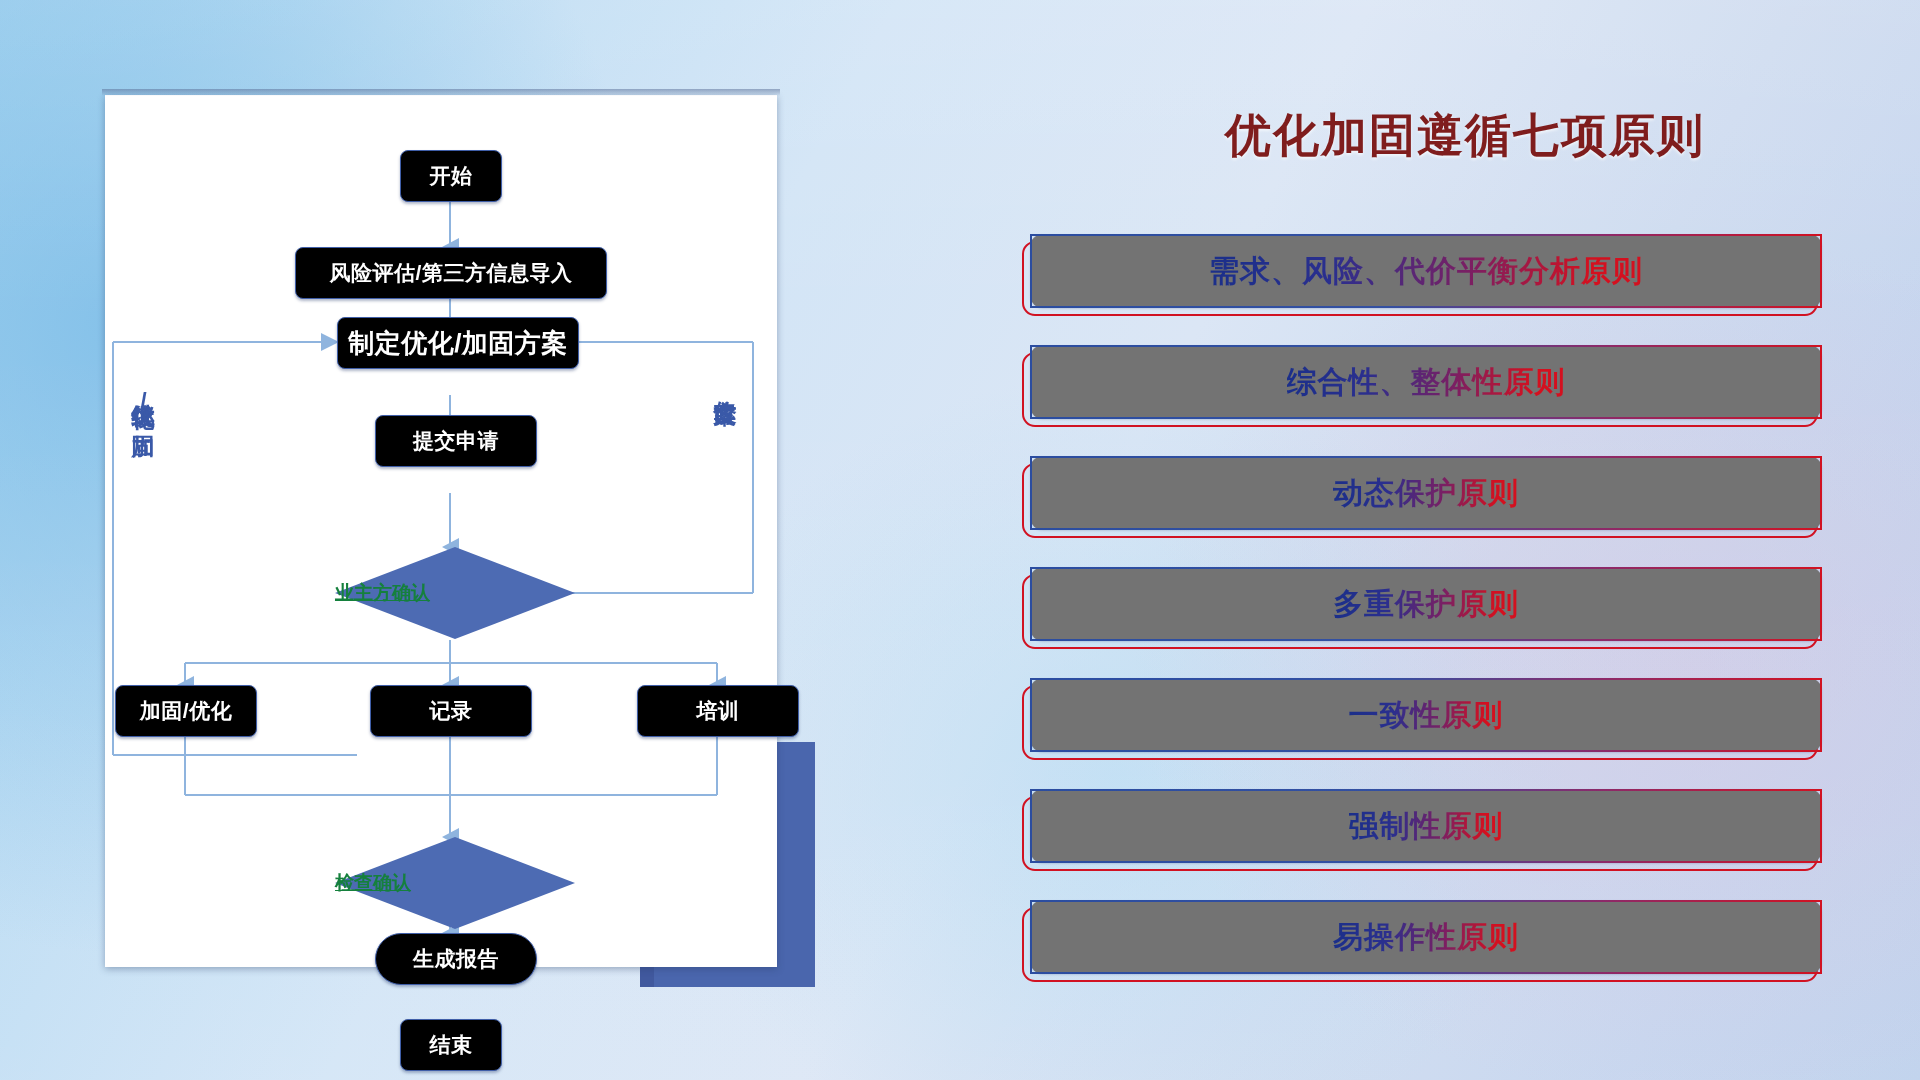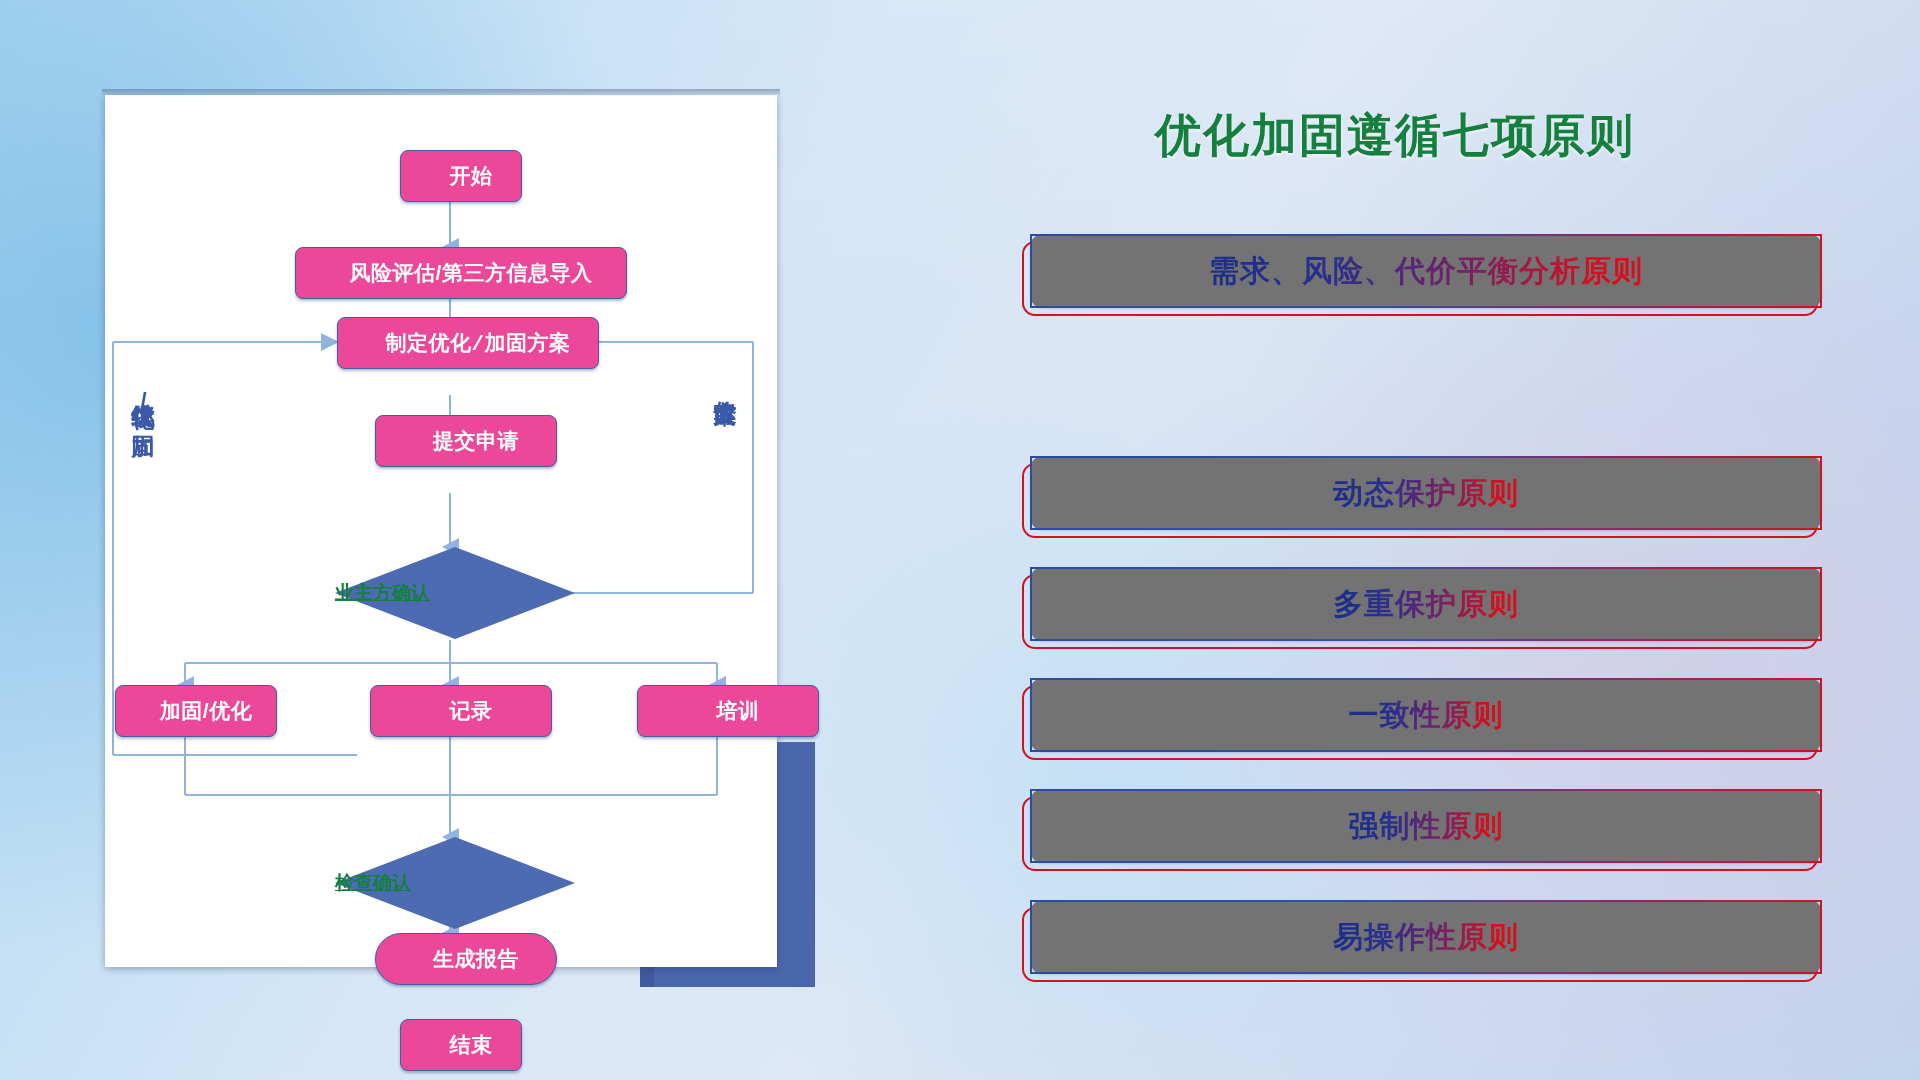--- a/index.html
+++ b/index.html
@@ -28,40 +28,40 @@
   #white-card{position:absolute;left:105px;top:95px;width:672px;height:872px;
      background:#fff;box-shadow:0 2px 7px rgba(40,60,100,.38);}
   #white-card:before{content:"";position:absolute;left:-3px;top:-6px;right:-3px;height:7px;
      background:linear-gradient(180deg,rgba(90,110,150,.55),rgba(90,110,150,0));}
 
   
   #flow{position:absolute;left:105px;top:95px;width:672px;height:872px;}
   #flow svg{position:absolute;left:0;top:0;}
 
   .node{position:absolute;display:flex;align-items:center;justify-content:center;
-    background:#ec4899;color:#fff;border-radius:8px;
+    background:#000000;color:#fff;border-radius:8px;
     font-weight:bold;letter-spacing:.5px;
     box-shadow:0 2px 3px rgba(30,50,100,.35);
-    border:1px solid #3f5ea8;padding-left:20px;}
+    border:1px solid #3f5ea8;}
   .node span{white-space:nowrap;}
 
   .diamond{position:absolute;display:flex;align-items:center;
     color:#15803d;font-weight:bold;text-decoration:underline;}
   .diamond .dshape{position:absolute;inset:0;background:#4d6bb3;
      clip-path:polygon(50% 0,100% 50%,50% 100%,0 50%);}
   .diamond span{position:relative;z-index:2;white-space:nowrap;}
 
   .vlabel{position:absolute;color:#3a59a8;font-weight:bold;
      writing-mode:vertical-rl;text-orientation:upright;
      letter-spacing:1px;line-height:1.02;}
 
   
   #right{position:absolute;left:1010px;top:0;width:910px;height:1080px;}
   #title{position:absolute;left:145px;top:105px;width:620px;
-     font-size:46px;font-weight:bold;color:#15803d;
+     text-align:center;font-size:46px;font-weight:bold;color:#7f1d1d;
      letter-spacing:2px;
      text-shadow:0 2px 3px rgba(255,255,255,.65);}
 
   .pcard-wrap{position:absolute;left:12px;width:800px;height:78px;}
   .pcard-shadow{position:absolute;left:0;top:7px;width:792px;height:71px;
      border:2px solid #d11222;border-radius:13px;background:transparent;}
   .pcard{position:absolute;left:8px;top:0;width:788px;height:70px;
      background:#737373;border:2px solid;
      border-image:linear-gradient(90deg,#2b4da0 0%,#3350a2 45%,#8b2a6a 72%,#d11222 100%) 1;
      border-radius:13px;
@@ -130,21 +130,21 @@
   </svg>
 
   <div class="node" style="left:295px;top:55px;width:100px;height:50px;font-size:21px;">
     <span>开始</span>
   </div>
 
   <div class="node" style="left:190px;top:152px;width:310px;height:50px;font-size:21px;">
     <span>风险评估/第三方信息导入</span>
   </div>
 
-  <div class="node" style="left:232px;top:222px;width:240px;height:50px;font-size:21px;font-family:Liberation Mono, monospace;">
+  <div class="node" style="left:232px;top:222px;width:240px;height:50px;font-size:26px;">
     <span>制定优化/加固方案</span>
   </div>
 
   <div class="node" style="left:270px;top:320px;width:160px;height:50px;font-size:21px;">
     <span>提交申请</span>
   </div>
 
   <div class="diamond" style="left:230px;top:452px;width:240px;height:92px;font-size:19px;">
     <div class="dshape"></div>
     <span>业主方确认</span>
@@ -184,20 +184,26 @@
 
   <div id="title">优化加固遵循七项原则</div>
 
   <div class="pcard-wrap" style="top:234px;">
     <div class="pcard-shadow"></div>
     <div class="pcard">
       <span class="pcard-label">需求、风险、代价平衡分析原则</span>
     </div>
   </div>
 
+  <div class="pcard-wrap" style="top:345px;">
+    <div class="pcard-shadow"></div>
+    <div class="pcard">
+      <span class="pcard-label">综合性、整体性原则</span>
+    </div>
+  </div>
 
   <div class="pcard-wrap" style="top:456px;">
     <div class="pcard-shadow"></div>
     <div class="pcard">
       <span class="pcard-label">动态保护原则</span>
     </div>
   </div>
 
   <div class="pcard-wrap" style="top:567px;">
     <div class="pcard-shadow"></div>

